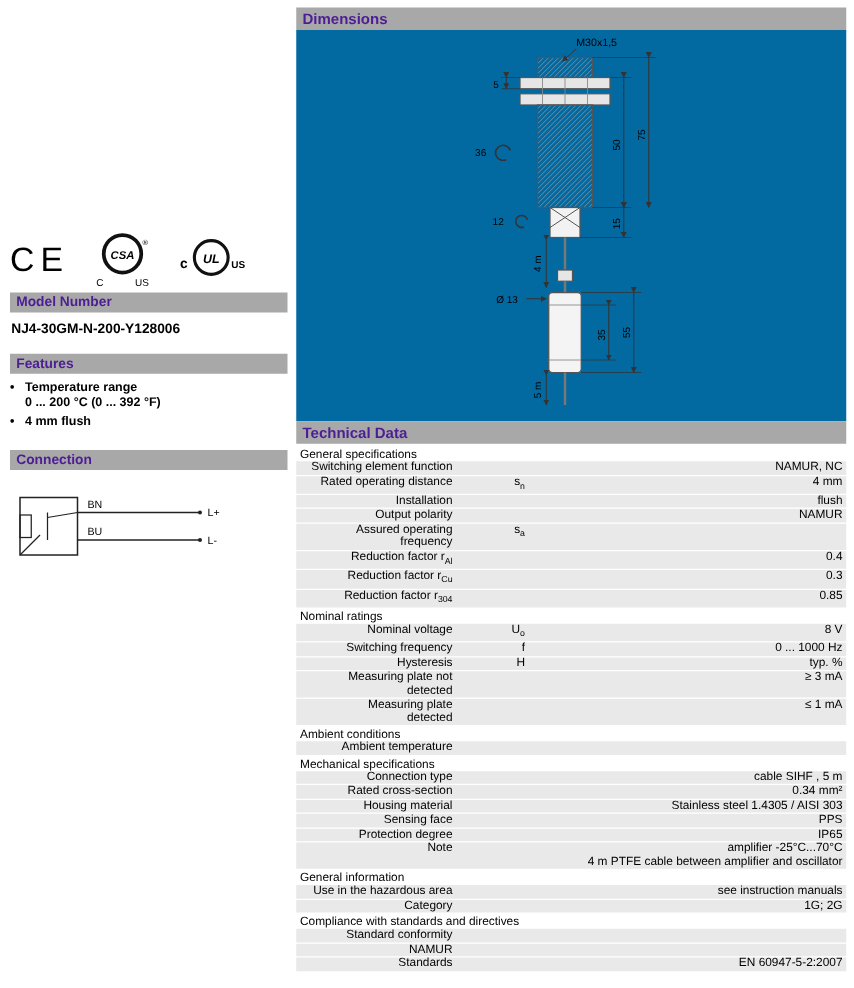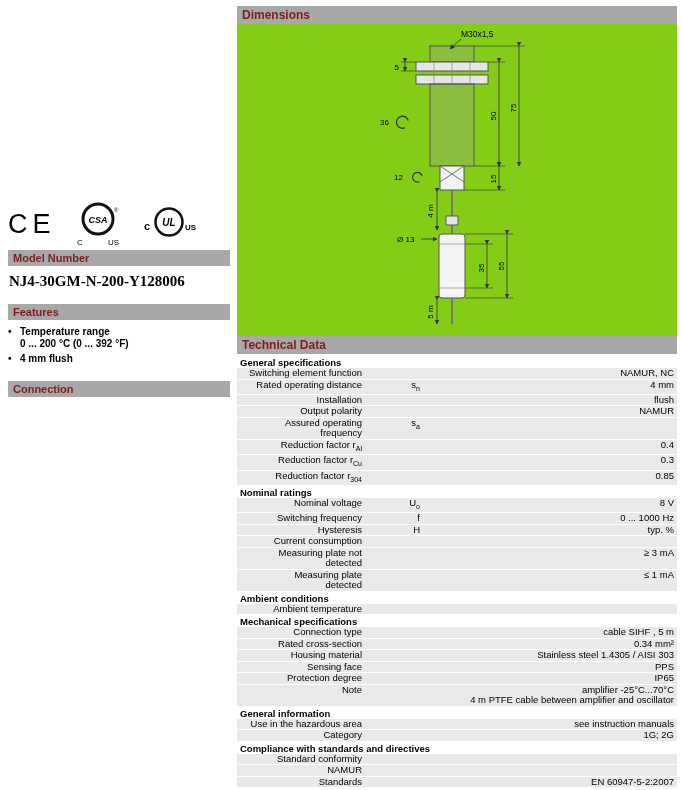--- a/index.html
+++ b/index.html
@@ -1,32 +1,32 @@
 <!DOCTYPE html>
 <html><head>
 <meta charset="utf-8">
 <style>
   html,body{margin:0;padding:0;background:#fff;}
   body{font-family:"Liberation Sans",sans-serif;color:#000;}
   .page{position:relative;width:683px;height:790px;background:#fff;overflow:hidden;}
-  .left-col{position:absolute;left:8px;top:16px;width:222px;}
+  .left-col{position:absolute;left:8px;top:0;width:222px;}
   .right-col{position:absolute;left:237px;top:6px;width:440px;}
-  .bar{background:#a8a8a8;color:#7f1d1d;font-weight:bold;font-size:11px;padding:2px 5px;margin:0;}
+  .bar{background:#a8a8a8;color:#4c1d95;font-weight:bold;font-size:11px;padding:2px 5px;margin:0;}
   .bar-lg{font-size:12px;}
   .logos{margin-top:182px;display:flex;align-items:center;gap:18px;height:52px;}
   .ce-mark{font-size:27px;letter-spacing:5px;font-weight:400;}
-  .model-value{font-weight:bold;font-size:15px;margin:7px 0 14px 1px;font-family:Liberation Serif, serif;}
+  .model-value{font-weight:bold;font-size:11px;margin:7px 0 14px 1px;}
   .features{margin:6px 0 16px 0;}
   .feat-item{display:flex;font-size:10px;font-weight:bold;line-height:12px;margin-bottom:3px;}
   .feat-item .bullet{width:12px;flex:none;}
   .conn-wrap{margin-top:10px;}
   svg{font-family:"Liberation Sans",sans-serif;}
-  .dim-wrap{background:#84cc16;}
+  .dim-wrap{background:#0369a1;}
   .spec-table{margin-top:2px;}
-  .section-title{font-weight:bold;font-size:9.5px;line-height:11px;padding:1px 3px 0 3px;background:#fff;}
+  .section-title{font-weight:normal;font-size:9.5px;line-height:11px;padding:1px 3px 0 3px;background:#fff;}
   .spec-row{display:flex;align-items:flex-start;background:#e9e9e9;margin-bottom:1px;padding:0 3px;font-size:9.5px;line-height:10.5px;text-align:right;}
   .spec-label{box-sizing:border-box;width:122px;flex:none;padding-left:8px;}
   .spec-label.ind{padding-left:17px;}
   .spec-sym{box-sizing:border-box;width:58px;flex:none;}
   .spec-value{flex:1;}
   sub{font-size:7px;}
 </style>
 </head>
 <body>
 
@@ -67,20 +67,37 @@
         </div>
         <div class="feat-item">
           <span class="bullet">•</span>
           <div class="feat-text">
             <div>4 mm flush</div>
           </div>
         </div>
       </div>
 
     <div class="bar">Connection</div>
+    <div class="conn-wrap">
+      <svg width="210" height="74" viewBox="0 0 210 74">
+        <rect x="8" y="12" width="46" height="46" fill="none" stroke="#222" stroke-width="1.2"></rect>
+        <rect x="8" y="26" width="9" height="18" fill="none" stroke="#222" stroke-width="1"></rect>
+        <line x1="8" y1="58" x2="24" y2="42" stroke="#222" stroke-width="1"></line>
+        <line x1="30" y1="24" x2="30" y2="46" stroke="#222" stroke-width="1"></line>
+        <line x1="30" y1="28" x2="54" y2="24" stroke="#222" stroke-width="1"></line>
+        <line x1="54" y1="24" x2="152" y2="24" stroke="#222" stroke-width="1.2"></line>
+        <line x1="54" y1="46" x2="152" y2="46" stroke="#222" stroke-width="1.2"></line>
+        <circle cx="152" cy="24" r="1.6" fill="#222"></circle>
+        <circle cx="152" cy="46" r="1.6" fill="#222"></circle>
+        <text x="62" y="20" font-size="8.5">BN</text>
+        <text x="62" y="42" font-size="8.5">BU</text>
+        <text x="158" y="27" font-size="8.5">L+</text>
+        <text x="158" y="49" font-size="8.5">L-</text>
+      </svg>
+    </div>
   </div>
 
   <div class="right-col">
 
     <div class="bar bar-lg">Dimensions</div>
 
     <div class="dim-wrap">
       <svg width="440" height="308" viewBox="0 0 440 308">
         <defs>
           <pattern id="hatch" width="4" height="4" patternUnits="userSpaceOnUse">
@@ -235,25 +252,20 @@
           </div>
         </div>
         <div class="spec-row">
           <div class="spec-label"><span>Hysteresis</span></div>
           <div class="spec-sym"><span>H</span></div>
           <div class="spec-value">
             <div>typ. %</div>
           </div>
         </div>
         <div class="spec-row">
-          <div class="spec-label"><span>Current consumption</span></div>
-          <div class="spec-sym"></div>
-          <div class="spec-value"></div>
-        </div>
-        <div class="spec-row">
           <div class="spec-label ind"><span>Measuring plate not detected</span></div>
           <div class="spec-sym"></div>
           <div class="spec-value">
             <div>≥ 3 mA</div>
           </div>
         </div>
         <div class="spec-row">
           <div class="spec-label ind"><span>Measuring plate detected</span></div>
           <div class="spec-sym"></div>
           <div class="spec-value">

